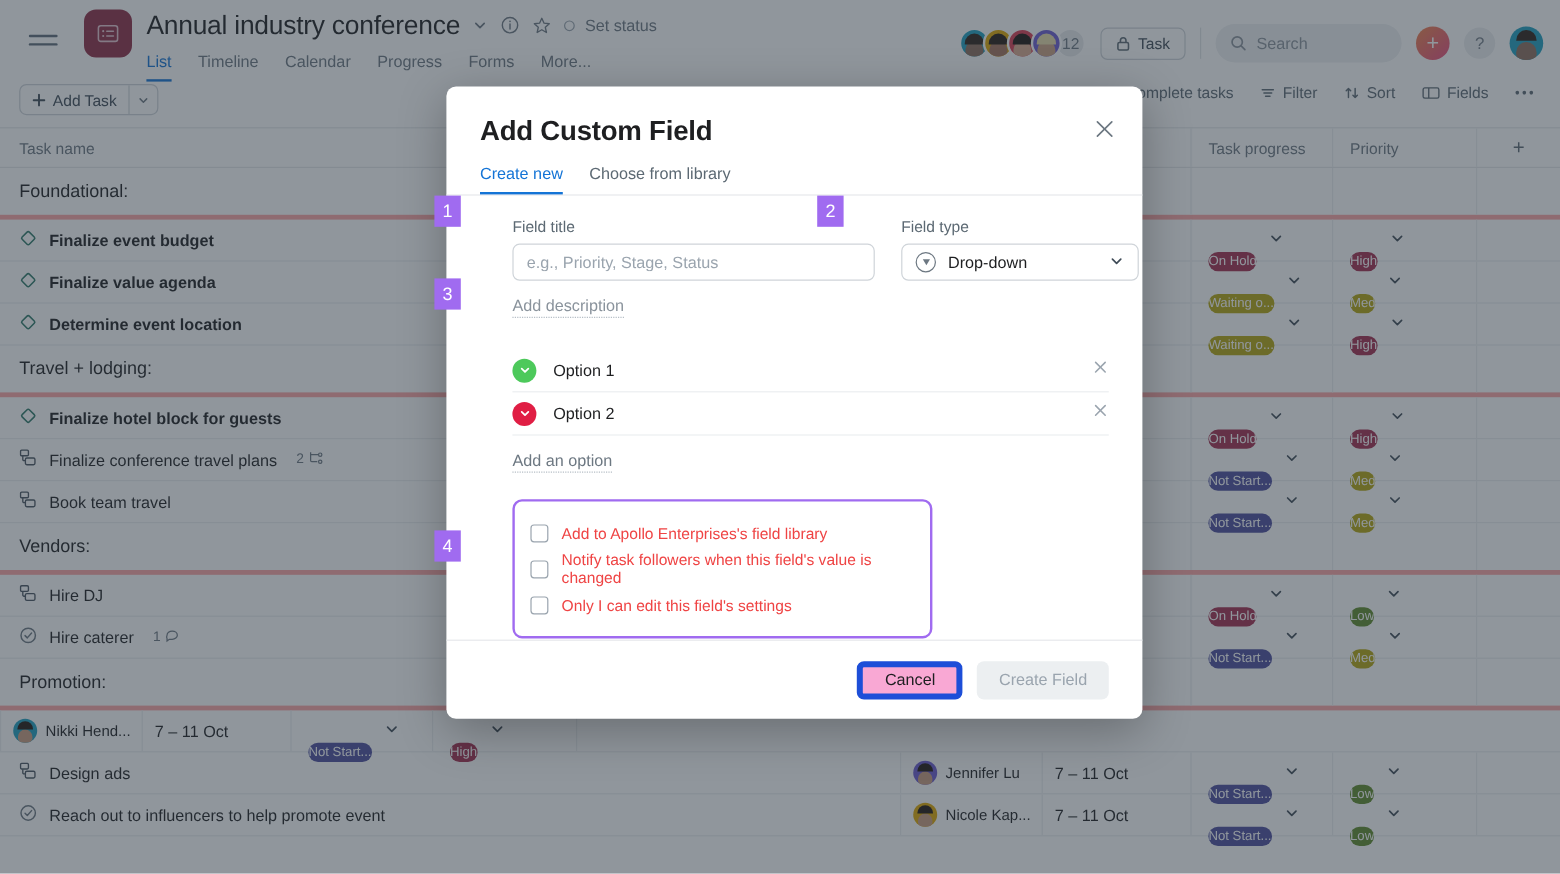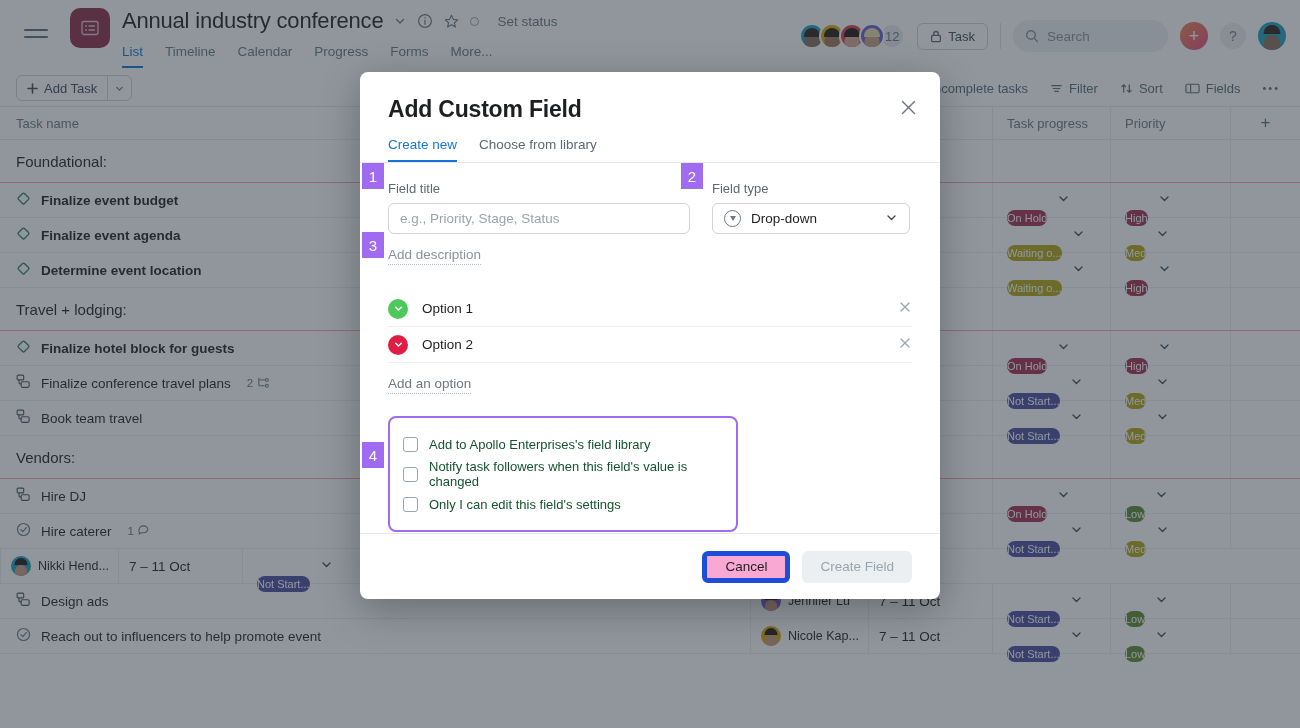--- a/index.html
+++ b/index.html
@@ -23,21 +23,21 @@
   .hamburger span:nth-child(2){ width:24px; }
 
   .proj-logo { width:40px; height:40px; border-radius:10px; background:#8f2c46;
                display:flex; align-items:center; justify-content:center; margin:8px 12px 0 8px; }
   .proj-logo svg { width:20px; height:20px; }
 
   .proj-block { margin-top:6px; }
   .proj-titlerow { display:flex; align-items:center; gap:10px; height:30px; }
   .proj-title { font-size:22px; color:#1e1f21; font-weight:400; letter-spacing:-0.2px; }
   .ic { color:#6d7882; display:inline-flex; align-items:center; justify-content:center; }
-  .set-status { font-size:13.5px; color:#6d7882; display:flex; align-items:center; gap:18px; }
+  .set-status { font-size:13.5px; color:#6d7882; display:flex; align-items:center; gap:8px; }
   .status-dot { width:9px; height:9px; border-radius:50%; border:1.4px solid #9aa4ae; }
 
   .tabs { display:flex; gap:22px; margin-top:8px; }
   .tab { font-size:13.5px; color:#6d7882; padding-bottom:7px; cursor:pointer; }
   .tab.active { color:#1474d6; border-bottom:2.5px solid #1474d6; }
 
   .top-right { margin-left:auto; display:flex; align-items:center; gap:12px; margin-top:20px; }
   .avstack { display:flex; align-items:center; }
   .av { width:26px; height:26px; border-radius:50%; margin-left:-6px; border:2px solid #fff;
         position:relative; overflow:hidden; }
@@ -55,70 +55,70 @@
   .searchbox { width:155px; height:32px; border-radius:16px; background:#eef0f2; display:flex;
                align-items:center; gap:8px; padding:0 12px; color:#8a939c; font-size:13.5px; }
   .plus-btn { width:28px; height:28px; border-radius:50%;
               background:linear-gradient(135deg,#f0834a,#e84a7f);
               color:#fff; display:flex; align-items:center; justify-content:center; font-size:18px; }
   .help-btn { width:26px; height:26px; border-radius:50%; background:#eceef0; color:#77818b;
               font-size:14px; display:flex; align-items:center; justify-content:center; }
   .me-av { width:28px; height:28px; border-radius:50%; overflow:hidden; position:relative; background:#1fa0c0; }
 
   
-  .toolbar { height:36px; display:flex; align-items:center; padding:0 16px; gap:10px; }
+  .toolbar { height:36px; display:flex; align-items:flex-start; padding:0 16px; gap:10px; }
   .addtask { display:flex; border:1px solid #cfd4d9; border-radius:6px; height:26px; overflow:hidden; background:#fff;}
   .addtask .lbl { display:flex; align-items:center; gap:6px; padding:0 10px; font-size:13px; color:#3f4b57; }
   .addtask .caret { width:24px; display:flex; align-items:center; justify-content:center;
                     border-left:1px solid #cfd4d9; color:#6d7882; }
   .tb-right { margin-left:auto; display:flex; align-items:center; gap:22px; font-size:13px; color:#5c6973; }
   .tb-item { display:flex; align-items:center; gap:6px; }
 
   
   .thead { display:flex; height:34px; border-top:1px solid #e6e8eb; border-bottom:1px solid #e6e8eb;
            font-size:13px; color:#6d7882; }
   .c-name { width:750px; padding-left:16px; display:flex; align-items:center; }
   .c-assignee { width:118px; padding-left:10px; display:flex; align-items:center; border-left:1px solid #eceef0; }
   .c-due { width:124px; padding-left:10px; display:flex; align-items:center; border-left:1px solid #eceef0; }
   .c-prog { width:118px; padding-left:14px; display:flex; align-items:center; border-left:1px solid #eceef0; }
   .c-prio { width:120px; padding-left:14px; display:flex; align-items:center; border-left:1px solid #eceef0; }
   .c-add { flex:1; display:flex; align-items:center; justify-content:center; border-left:1px solid #eceef0;
            font-size:17px; color:#5c6973; }
 
   .grow { display:flex; height:35px; border-bottom:1px solid #eceef0; font-size:13.5px; color:#1e1f21; }
-  .grow.section { height:43px; border-bottom:1px solid #fca5a5; }
+  .grow.section { height:43px; border-bottom:4px solid #fca5a5; }
   .sec-title { font-size:15px; color:#1e1f21; font-weight:400; }
   .task-name { display:flex; align-items:center; gap:10px; }
   .tname { font-size:13.5px; color:#1e1f21; }
   .tname.bold { font-weight:600; }
   .meta { font-size:11.5px; color:#6d7882; display:flex; align-items:center; gap:4px; margin-left:6px;}
 
   .pill { border-radius:11px; padding:2px 0; font-size:11px; color:#fff; display:inline-block;
           max-width:92px; overflow:hidden; text-overflow:ellipsis; white-space:nowrap;margin-top:36px; }
   .cellwrap { display:flex; align-items:center; gap:10px; }
   .cellcaret { color:#3f4b57; }
   .asgn { display:flex; align-items:center; gap:7px; font-size:12.5px; color:#1e1f21; }
   .asgn-av { width:20px; height:20px; border-radius:50%; overflow:hidden; position:relative; flex:none; }
   .ell { overflow:hidden; text-overflow:ellipsis; white-space:nowrap; max-width:80px; }
 
   
   #scrim { position:absolute; inset:0; background:rgba(43,54,66,0.52); }
 
   
-  #modal { position:absolute; left:360px; top:72px; width:580px; height:527px; background:#fff;
+  #modal { position:absolute; left:372px; top:72px; width:580px; height:527px; background:#fff;
            border-radius:8px; box-shadow:0 10px 40px rgba(0,0,0,.28); display:flex; flex-direction:column; }
   .m-head { padding:24px 28px 0 28px; position:relative; }
   .m-title { font-size:23px; color:#1e1f21; font-weight:700; letter-spacing:-0.2px; }
   .m-close { position:absolute; right:22px; top:26px; color:#6d7882; cursor:pointer; }
   .m-tabs { display:flex; gap:22px; margin-top:14px; }
   .m-tab { font-size:13.5px; color:#5c6973; padding-bottom:8px; cursor:pointer; }
   .m-tab.active { color:#1474d6; border-bottom:2.5px solid #1474d6; }
   .m-tabsline { border-bottom:1px solid #e6e8eb; margin:0 0 0 0; }
 
-  .m-body { padding:0 28px; flex:1; }
+  .m-body { padding:0 28px; flex:1;margin-left:27px; }
   .row2 { display:flex; gap:22px; margin-top:18px; }
   .fgroup { position:relative; }
   .flabel { font-size:13px; color:#5c6973; margin-bottom:7px; }
   .finput { width:302px; height:31px; border:1px solid #cfd4d9; border-radius:6px; padding:0 11px;
             font-size:13.5px; color:#1e1f21; font-family:inherit; outline:none; background:#fff; }
   .finput::placeholder { color:#9aa4ae; }
   .fselect { width:198px; height:31px; border:1px solid #cfd4d9; border-radius:6px; display:flex;
              align-items:center; gap:10px; padding:0 11px; font-size:13.5px; color:#1e1f21; }
   .fselect .sc { margin-left:auto; color:#3f4b57; }
   .dd-ic { width:17px; height:17px; border-radius:50%; border:1.3px solid #6d7882; display:flex;
@@ -134,21 +134,21 @@
   .opt-circ { width:20px; height:20px; border-radius:50%; display:flex; align-items:center;
               justify-content:center; flex:none; }
   .opt-label { font-size:13.5px; color:#1e1f21; }
   .opt-x { margin-left:auto; color:#9aa4ae; cursor:pointer; }
   .addopt { margin-top:13px; font-size:13.5px; color:#6d7882;
             border-bottom:1px dotted #b6bec6; display:inline-block; padding-bottom:2px; cursor:pointer; }
 
   .cbbox { margin-top:22px; width:350px; border:2px solid #a06bf0; border-radius:8px; padding:11px 13px; }
   .cbrow { display:flex; align-items:center; gap:11px; height:30px; }
   .cb { width:15px; height:15px; border:1.4px solid #9aa4ae; border-radius:3px; flex:none; background:#fff;}
-  .cblabel { font-size:13px; color:#14532d; }
+  .cblabel { font-size:13px; color:#ef4444; }
 
   .m-foot { border-top:1px solid #e6e8eb; height:66px; display:flex; align-items:center;
             justify-content:flex-end; gap:12px; padding:0 28px; }
   .btn-cancel { border:5px solid #1d4ed8; background:#f9a8d4; border-radius:6px; height:32px; padding:0 18px;
                 font-size:13.5px; color:#1e1f21; font-family:inherit; cursor:pointer; }
   .btn-create { border:none; background:#eceff1; border-radius:6px; height:32px; padding:0 18px;
                 font-size:13.5px; color:#9aa4ae; font-family:inherit; cursor:default; }
 
   
   .badge { position:absolute; width:22px; height:26px; background:#a06bf0; color:#fff;
@@ -353,21 +353,21 @@
           </span>
         </div>
         <div class="c-add"></div>
       </div>
       <div class="grow">
         <div class="c-name">
           <span class="task-name">
             <span><svg width="15" height="15" viewBox="0 0 16 16" fill="none" stroke="#2f7a6a" stroke-width="1.4">
                 <rect x="8" y="1.6" width="9" height="9" rx="1.4" transform="rotate(45 8 1.6)"></rect>
               </svg></span>
-            <span class="tname bold">Finalize event agenda</span>
+            <span class="tname bold">Finalize value agenda</span>
           </span>
         </div>
         <div class="c-assignee"></div>
         <div class="c-due">
           <span></span>
         </div>
         <div class="c-prog">
           <span class="cellwrap">
             <span class="pill" style="background:#b5a60f">Waiting o...</span>
             <span class="cellcaret"><svg width="13" height="13" viewBox="0 0 13 13" fill="none" stroke="#3f4b57" stroke-width="1.4">
@@ -598,20 +598,30 @@
           </span>
         </div>
         <div class="c-prio">
           <span class="cellwrap">
             <span class="pill" style="background:#b5a60f">Med</span>
             <span class="cellcaret"><svg width="13" height="13" viewBox="0 0 13 13" fill="none" stroke="#3f4b57" stroke-width="1.4">
                 <path d="M3 5 L6.5 8.5 L10 5" stroke-linecap="round" stroke-linejoin="round"></path>
               </svg></span>
           </span>
         </div>
+        <div class="c-add"></div>
+      </div>
+      <div class="grow section">
+        <div class="c-name">
+          <span class="sec-title">Promotion:</span>
+        </div>
+        <div class="c-assignee"></div>
+        <div class="c-due"></div>
+        <div class="c-prog"></div>
+        <div class="c-prio"></div>
         <div class="c-add"></div>
       </div>
       <div class="grow">
         <div class="c-assignee">
           <div class="asgn">
             <span class="asgn-av" style="background:#1fa0c0">
               <span style="position:absolute;left:50%;bottom:-1px;transform:translateX(-50%);width:12px;height:12px;border-radius:50% 50% 40% 40%;background:#c99b7e;"></span>
               <span style="position:absolute;left:50%;top:2px;transform:translateX(-50%);width:13px;height:7px;border-radius:7px 7px 0 0;background:#20160f;"></span>
             </span>
             <span class="ell">Nikki Hend...</span>

